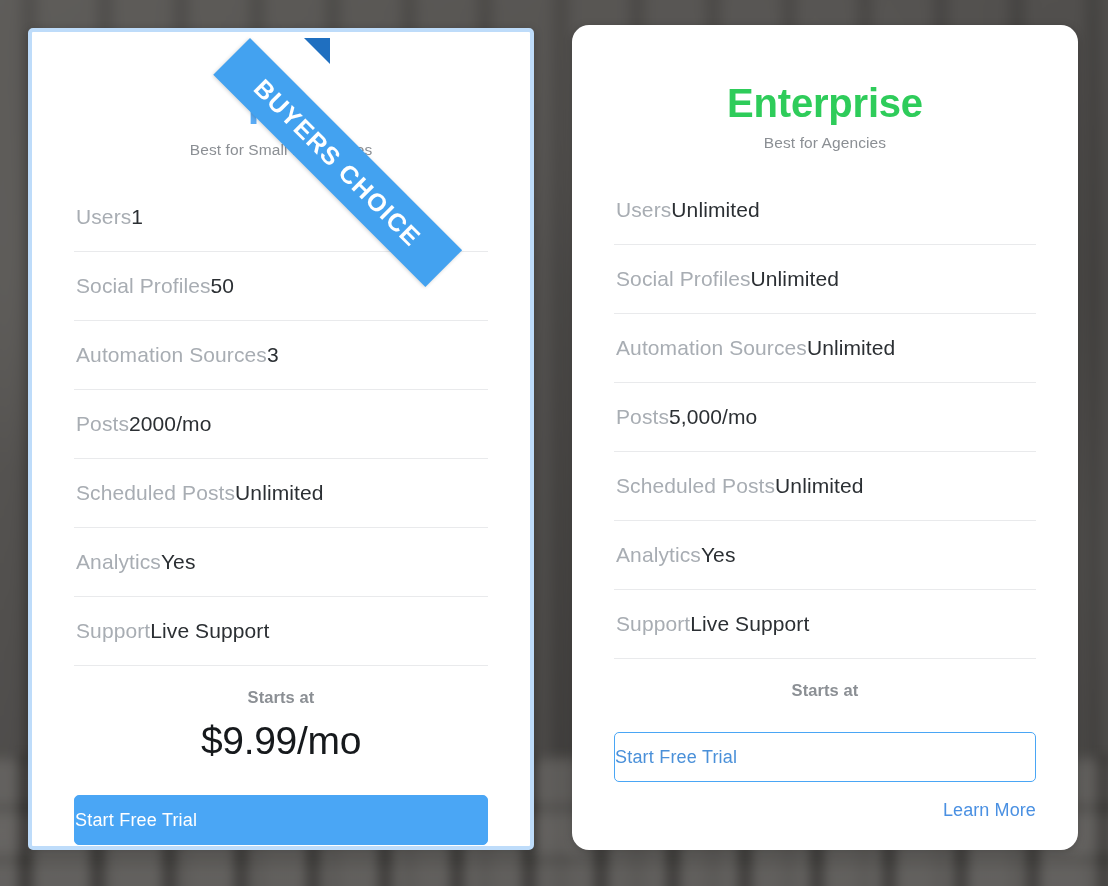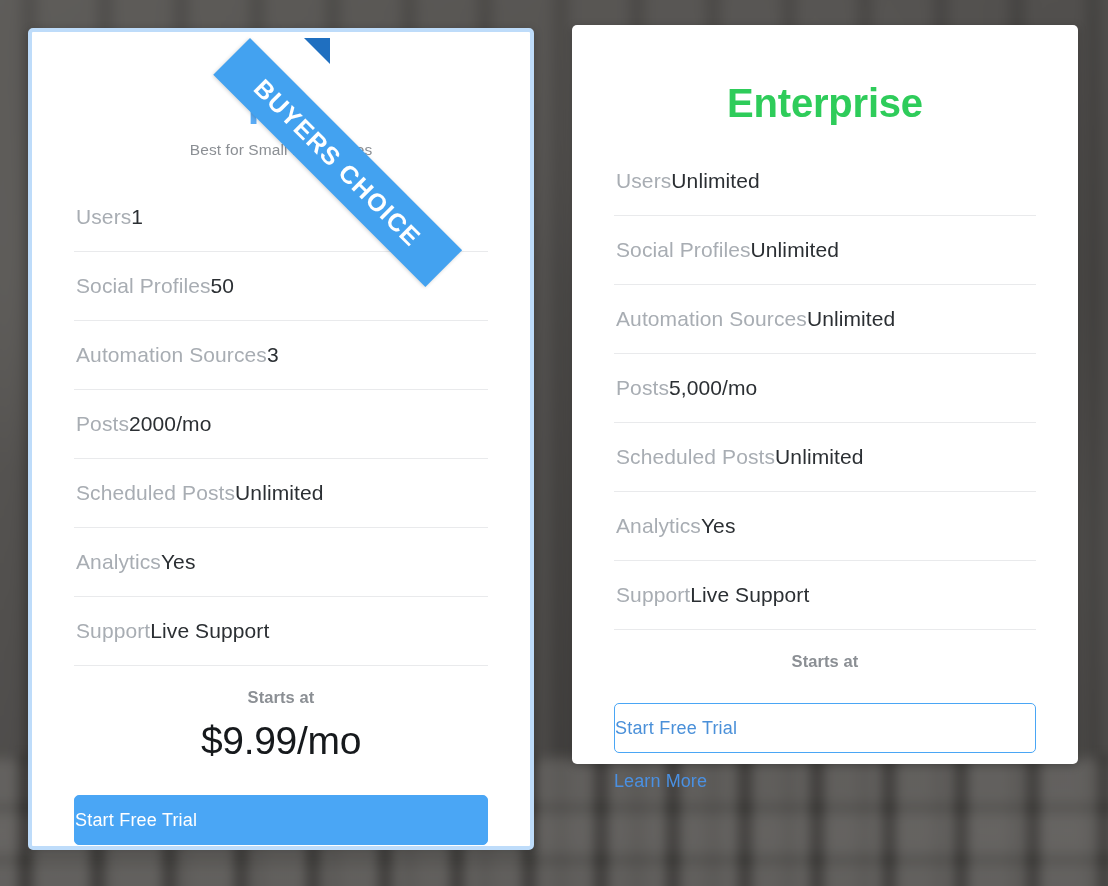--- a/index.html
+++ b/index.html
@@ -76,22 +76,23 @@
     box-shadow: 0 2px 10px rgba(0,0,0,0.22);
     overflow: visible;
   }
   .card-pro .card-inner { overflow: hidden; border-radius: 2px; height: 100%; }
 
   
   .card-ent {
     left: 572px;
     top: 25px;
     width: 506px;
-    height: 739px;
+    height: 825px;
     box-shadow: 0 2px 10px rgba(0,0,0,0.22);
+    border-radius: 17px;
   }
 
   
   .ribbon-wrap {
     position: absolute;
     left: 0; top: 0;
     width: 100%;
     height: 100%;
     pointer-events: none;
     overflow: visible;
@@ -200,21 +201,21 @@
     border: 1px solid #4aa6f5;
   }
   .btn-outline {
     background: #ffffff;
     color: #4a90d9;
     border: 1.5px solid #4aa6f5;
   }
 
   .learn-more {
     display: block;
-    text-align: left;
+    text-align: right;
     margin-top: 18px;
     font-size: 18px;
     color: #4a90e2;
     cursor: pointer;
     letter-spacing: 0.1px;
   }
 </style>
 </head>
 <body>
 
@@ -272,20 +273,21 @@
     <div class="ribbon-wrap">
       <div class="ribbon-fold"></div>
       <div class="ribbon">BUYERS CHOICE</div>
     </div>
   </div>
 
   <div class="card card-ent">
 
     <div class="plan-title ent">Enterprise</div>
 
+    <div class="plan-sub">Best for Agencies</div>
 
     <div class="features">
       <div class="feature-row">
         <span class="feature-label">Users</span>
         <span class="feature-value">Unlimited</span>
       </div>
       <div class="feature-row">
         <span class="feature-label">Social Profiles</span>
         <span class="feature-value">Unlimited</span>
       </div>

